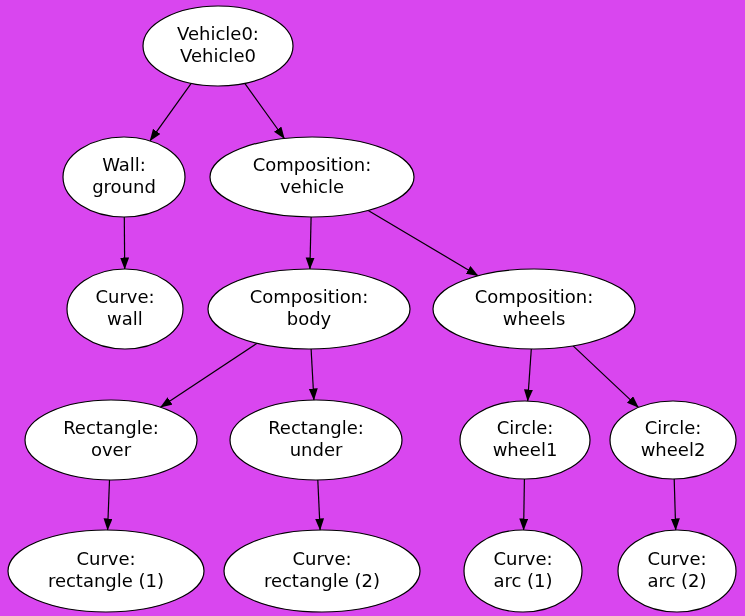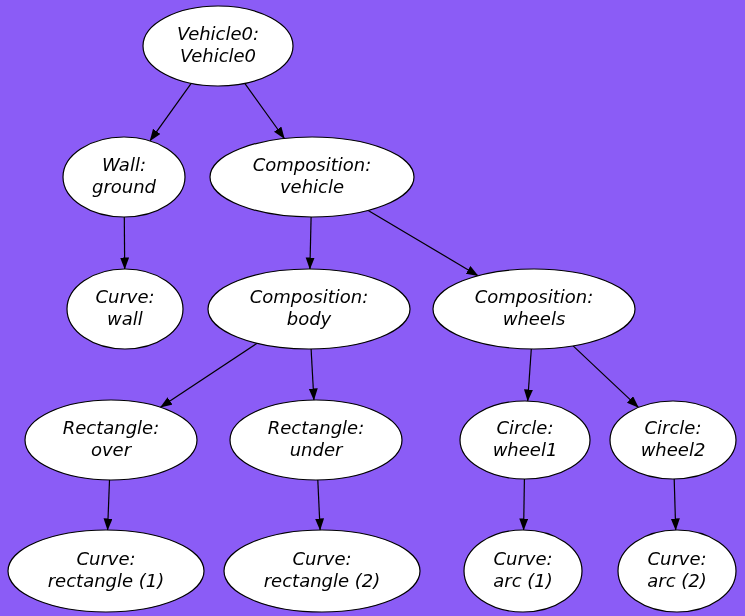--- a/index.html
+++ b/index.html
@@ -3,24 +3,23 @@
 <meta charset="utf-8">
 <style>
   html, body {
     margin: 0;
     padding: 0;
     background: #ffffff;
   }
   .canvas-wrap {
     width: 745px;
     height: 616px;
-    background: #8b5cf6;
+    background: #d946ef;
     position: relative;
     overflow: hidden;
-    font-style: italic;
   }
   svg {
     display: block;
     font-family: "DejaVu Sans", "Liberation Sans", sans-serif;
   }
   .node-ellipse {
     fill: #ffffff;
     stroke: #000000;
     stroke-width: 1.2;
   }

